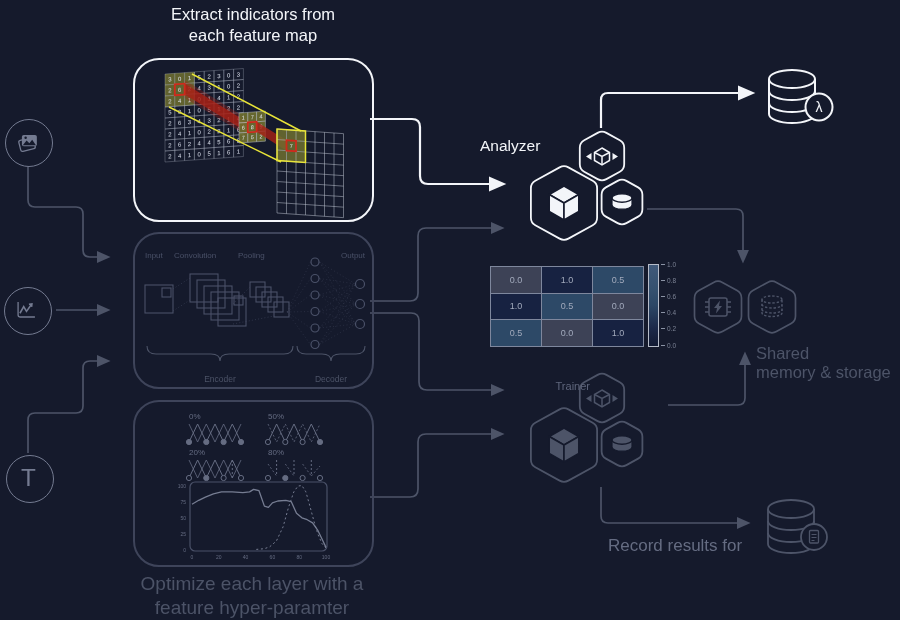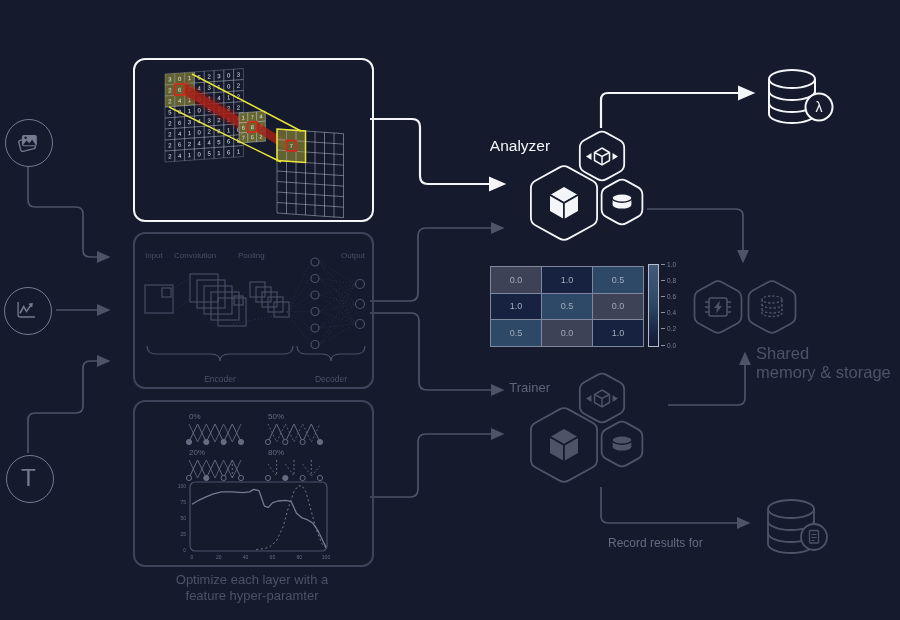--- a/index.html
+++ b/index.html
@@ -7,32 +7,32 @@
   .stage{position:relative;width:900px;height:620px;background:var(--bg);overflow:hidden;
          font-family:"Liberation Sans","DejaVu Sans",sans-serif;}
   .abs{position:absolute;}
   svg{display:block;}
   
   .cw{stroke:var(--white);stroke-width:2.2;fill:none;}
   .cg{stroke:var(--muted);stroke-width:1.7;fill:none;}
   .mkw{fill:var(--white);}
   .mkg{fill:var(--muted);}
   
-  .box{position:absolute;border-radius:12px;}
+  .box{position:absolute;border-radius:26px;}
   .box-white{border:2.5px solid var(--white);}
   .box-gray{border:2px solid var(--dim);}
   
   .title{left:130px;top:4px;width:246px;text-align:center;color:var(--white);
          font-size:16.5px;font-weight:500;line-height:1.28;}
   .caption{left:132px;top:572px;width:240px;text-align:center;color:var(--dimtext);
-           font-size:13px;line-height:1.25;}
-  .lbl-analyzer{left:460px;top:137px;width:120px;text-align:center;color:var(--white);font-size:15.5px;}
-  .lbl-trainer{left:430px;top:380px;width:120px;text-align:right;color:var(--trainertext);font-size:13px;}
+           font-size:19px;line-height:1.25;}
+  .lbl-analyzer{left:480px;top:137px;width:120px;text-align:left;color:var(--white);font-size:15.5px;}
+  .lbl-trainer{left:470px;top:380px;width:120px;text-align:right;color:var(--trainertext);font-size:11px;}
   .lbl-shared{left:756px;top:344px;width:150px;color:var(--muted);font-size:16.5px;line-height:1.15;}
-  .lbl-record{left:608px;top:536px;width:180px;color:var(--brighttext);font-size:12px;line-height:1.2;}
+  .lbl-record{left:608px;top:536px;width:180px;color:var(--brighttext);font-size:17px;line-height:1.2;}
   
   .in-circle{position:absolute;width:46px;height:46px;border:1.5px solid var(--mutedbright);
              border-radius:50%;color:var(--mutedbright);}
   
   .heatmap{left:490px;top:266px;width:152px;height:79px;display:grid;
            grid-template-columns:repeat(3,1fr);grid-template-rows:repeat(3,1fr);
            gap:1px;background:var(--cellborder);border:1px solid var(--cellborder);}
   .hm-cell{display:flex;align-items:center;justify-content:center;
            color:var(--heattext);font-size:9px;}
   .cbar{left:648px;top:264px;width:9px;height:81px;border:1px solid #b6bcc9;
@@ -137,20 +137,24 @@
           <path d="M768,509 V544 a23,9 0 0 0 46,0 V509"></path>
           <path d="M768,521 a23,9 0 0 0 46,0"></path>
           <path d="M768,533 a23,9 0 0 0 46,0"></path>
         </g>
         <circle cx="814" cy="537" r="13" fill="#151a2c" stroke="#4d5468" stroke-width="1.8"></circle>
         <rect x="809.5" y="530.5" width="9" height="12.5" rx="1" fill="none" stroke="#4d5468" stroke-width="1.3"></rect>
         <path d="M811.5,534.5 H816.5 M811.5,537.5 H816.5 M811.5,540.5 H814.5" stroke="#4d5468" stroke-width="1" fill="none"></path>
       </g>
   </svg>
 
+  <div class="abs title">
+    <div>Extract indicators from</div>
+    <div>each feature map</div>
+  </div>
 
   <div class="in-circle" style="left:5px;top:119px">
     <svg width="43" height="43" viewBox="0 0 46 46">
       <g transform="translate(23,24)">
         <rect x="-9" y="-4" width="16" height="12" rx="2" transform="rotate(-14)" fill="var(--bg)" stroke="currentColor" stroke-width="1.4"></rect>
         <rect x="-6" y="-8" width="16" height="12" rx="2" fill="currentColor"></rect>
         <path d="M-5,3 L-1,-2 L2,1 L5,-3 L9,3 Z" fill="var(--bg)"></path>
         <circle cx="-2" cy="-5" r="1.3" fill="var(--bg)"></circle>
       </g>
     </svg>

